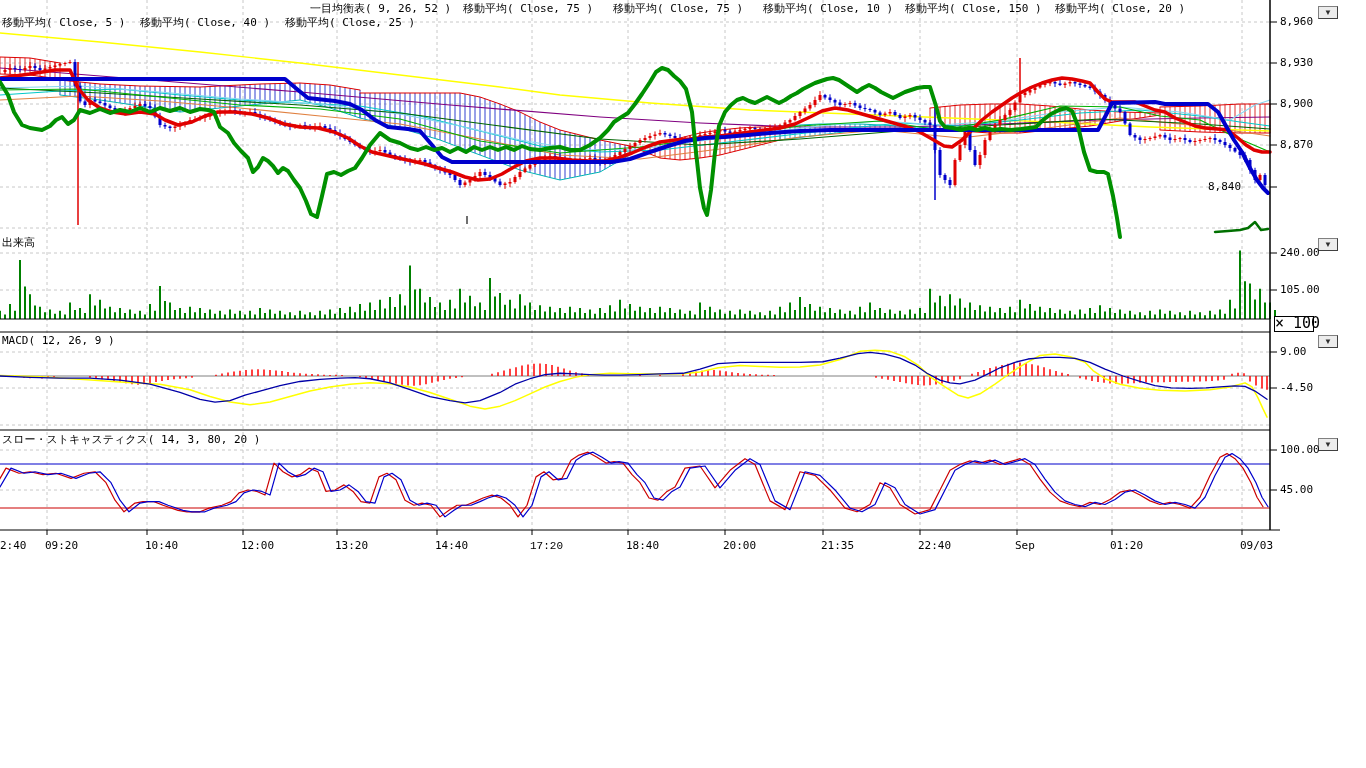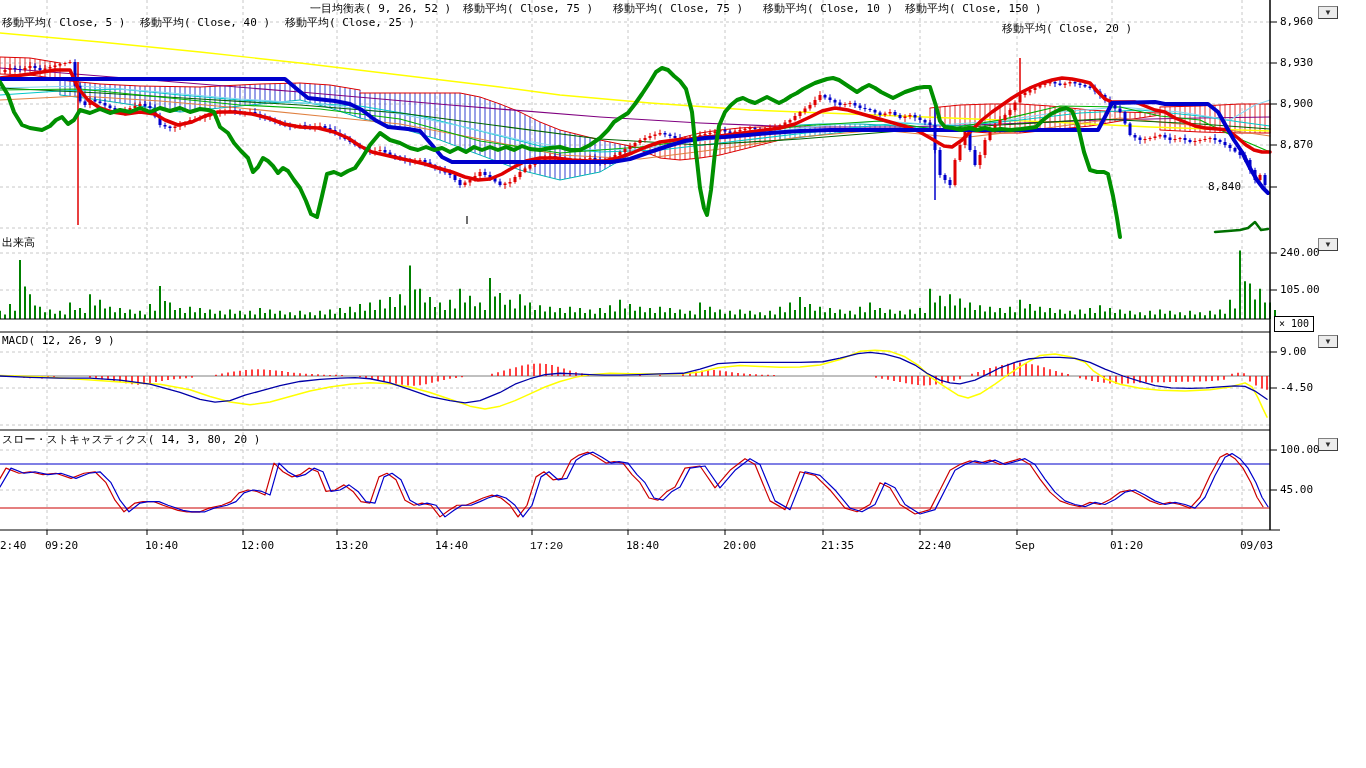--- a/index.html
+++ b/index.html
@@ -6,21 +6,21 @@
   #root{position:relative;width:1366px;height:768px;background:#ffffff;overflow:hidden;
         font-family:"DejaVu Sans Mono","Liberation Mono",monospace;font-size:11px;color:#000;}
   #chart-svg{position:absolute;left:0;top:0;}
   .legend-row{position:absolute;left:0;width:1366px;height:14px;}
   .legend-item{position:absolute;top:0;white-space:pre;font-size:11px;}
   .axlabel{position:absolute;white-space:pre;font-size:11px;line-height:12px;}
   .dd-btn{position:absolute;left:1318px;width:20px;height:13px;box-sizing:border-box;
           background:#ececec;border:1px solid #808080;border-right-color:#404040;border-bottom-color:#404040;
           font-size:8px;line-height:10px;text-align:center;color:#303030;padding:0;cursor:pointer;}
   .x100-badge{position:absolute;left:1274px;top:316px;width:38px;height:14px;border:1px solid #000;
-          background:#fff;font-size:10px;line-height:13px;text-align:center;white-space:pre;}
+          background:#fff;font-size:15px;line-height:13px;text-align:center;white-space:pre;}
 </style>
 </head>
 <body>
 
 <div id="root">
   <svg id="chart-svg" width="1366" height="768">
       <line x1="47" y1="0" x2="47" y2="530" stroke="#c8c8c8" stroke-width="1" stroke-dasharray="3,3"></line>
       <line x1="147" y1="0" x2="147" y2="530" stroke="#c8c8c8" stroke-width="1" stroke-dasharray="3,3"></line>
       <line x1="243" y1="0" x2="243" y2="530" stroke="#c8c8c8" stroke-width="1" stroke-dasharray="3,3"></line>
       <line x1="337" y1="0" x2="337" y2="530" stroke="#c8c8c8" stroke-width="1" stroke-dasharray="3,3"></line>
@@ -1296,21 +1296,21 @@
       <line x1="1112" y1="530" x2="1112" y2="535" stroke="#000000" stroke-width="1"></line>
       <line x1="1242" y1="530" x2="1242" y2="535" stroke="#000000" stroke-width="1"></line>
     </svg>
 
   <div class="legend-row" style="top:1px" id="legend-row-1">
       <span class="legend-item" style="left: 310px;">一目均衡表( 9, 26, 52 )</span>
       <span class="legend-item" style="left: 463px;">移動平均( Close, 75 )</span>
       <span class="legend-item" style="left: 613px;">移動平均( Close, 75 )</span>
       <span class="legend-item" style="left: 763px;">移動平均( Close, 10 )</span>
       <span class="legend-item" style="left: 905px;">移動平均( Close, 150 )</span>
-      <span class="legend-item" style="left: 1002px; margin-top: 20px;">移動平均( Close, 20 )</span>
+      <span class="legend-item" style="left: 1055px;">移動平均( Close, 20 )</span>
     </div>
   <div class="legend-row" style="top:15px" id="legend-row-2">
       <span class="legend-item" style="left: 2px;">移動平均( Close, 5 )</span>
       <span class="legend-item" style="left: 140px;">移動平均( Close, 40 )</span>
       <span class="legend-item" style="left: 285px;">移動平均( Close, 25 )</span>
     </div>
 
   <div class="axlabel" style="left:2px;top:237px">出来高</div>
   <div class="axlabel" style="left:2px;top:335px">MACD( 12, 26, 9 )</div>
   <div class="axlabel" style="left:2px;top:434px">スロー・ストキャスティクス( 14, 3, 80, 20 )</div>

